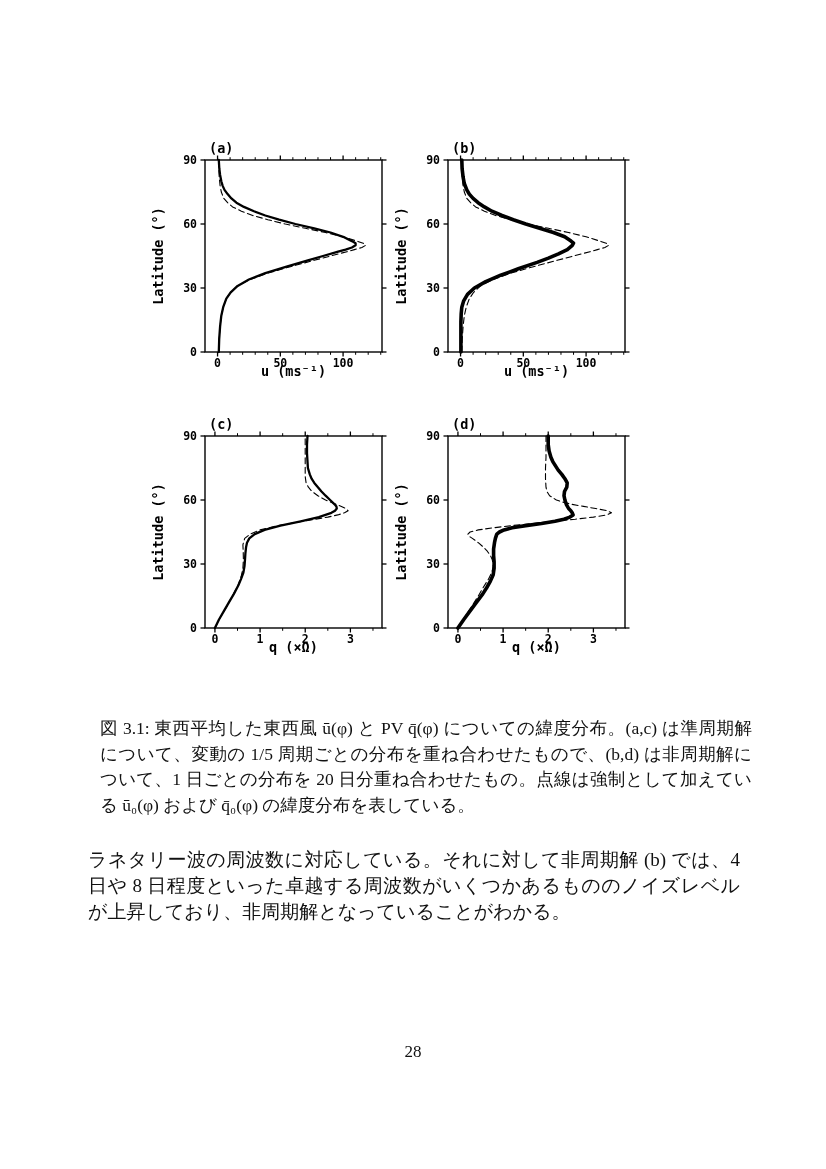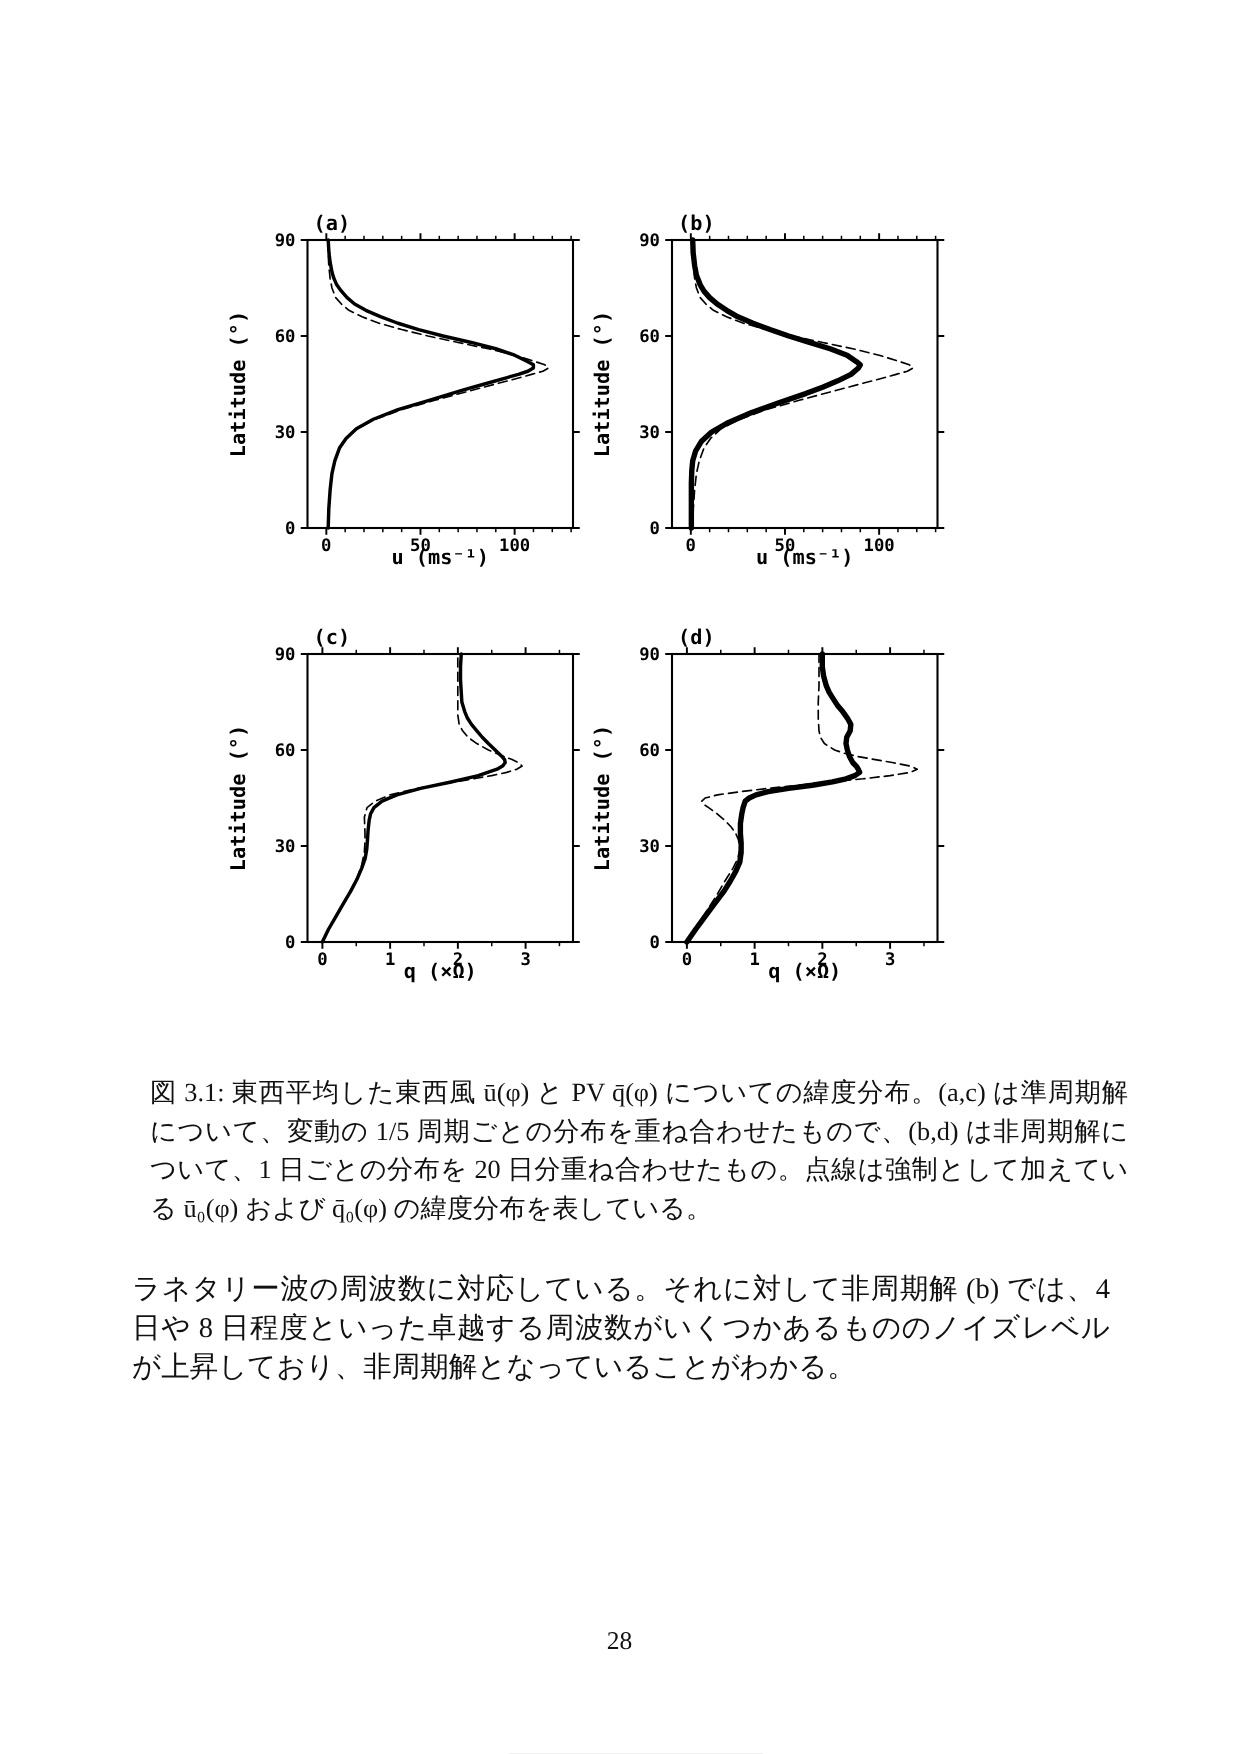--- a/index.html
+++ b/index.html
@@ -17,21 +17,20 @@
   }
   .bodytext{
     position:absolute;left:88px;top:847px;width:652px;
     font-size:19px;line-height:25.8px;text-align:justify;font-family:Liberation Serif, serif;
   }
   .bodytext p{margin:0;}
   .bodytext p.indent{text-indent:1em;}
   .pageno{
     position:absolute;left:0;right:0;top:1042px;text-align:center;
     font-size:17px;
-    margin-top:42px;
   }
 </style>
 </head>
 <body>
 
 <div class="page">
 
   <div class="figure">
     <div class="panel" id="panel-0" style="left:150px;top:138px;"><svg width="250" height="250" viewBox="0 0 250 250">
           <rect x="55" y="22" width="177" height="192" fill="none" stroke="#000" stroke-width="1.4"></rect>

